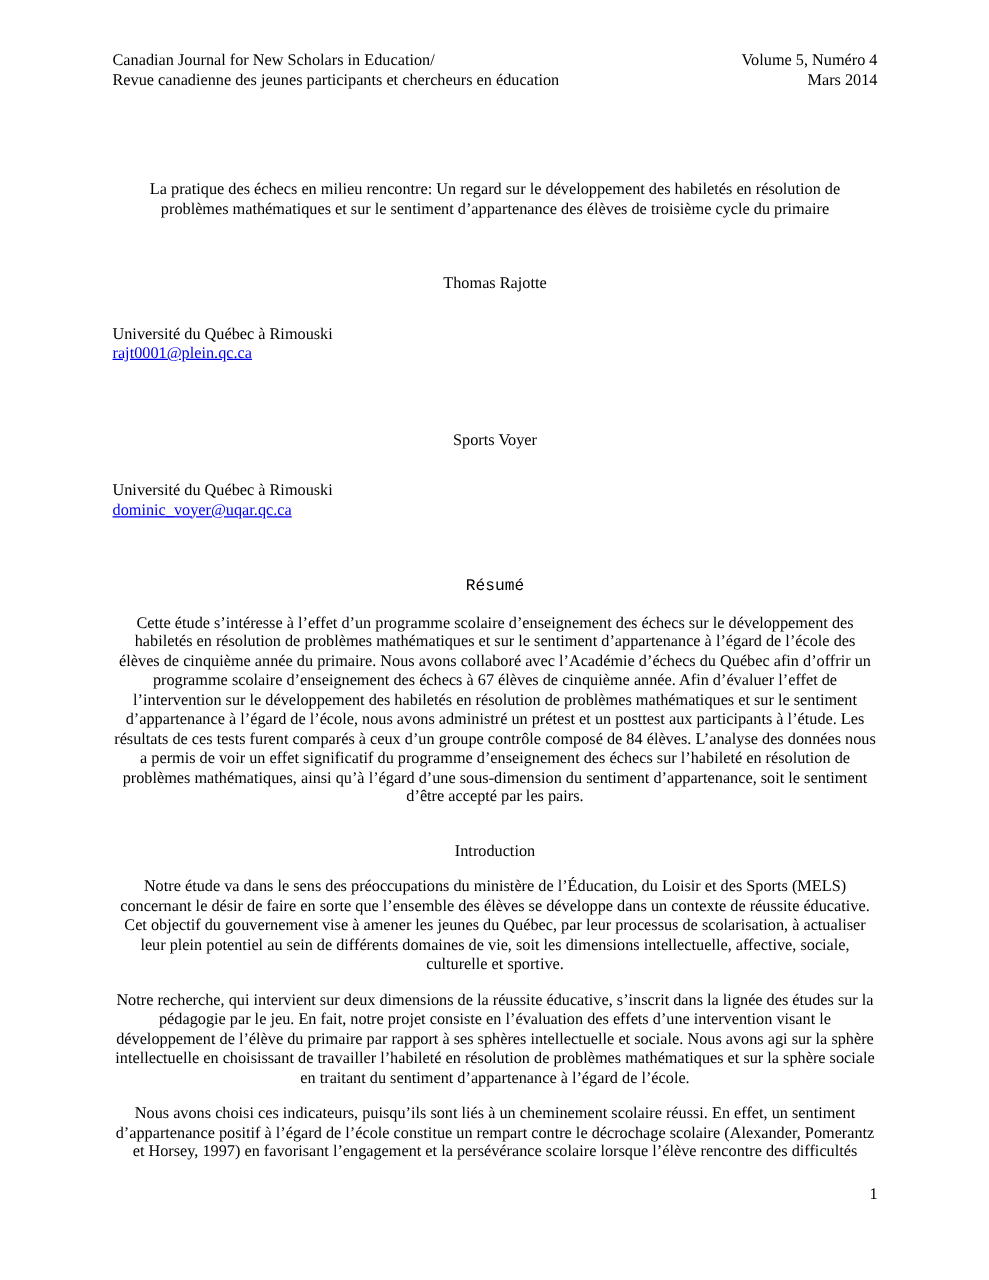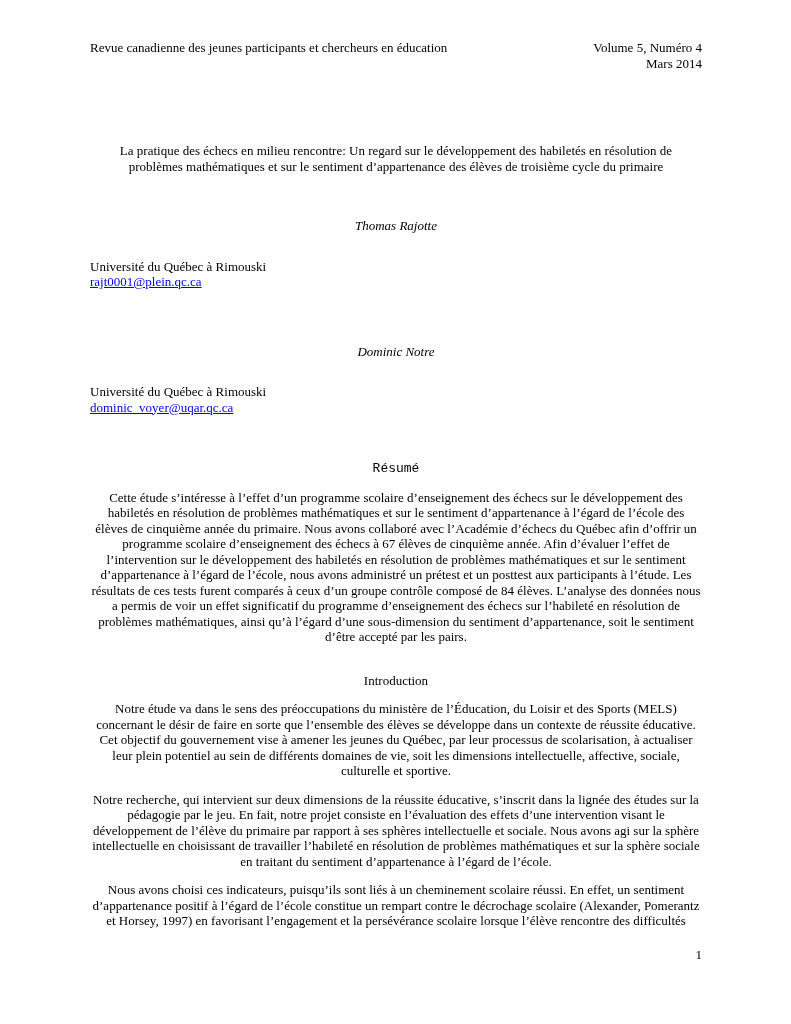--- a/index.html
+++ b/index.html
@@ -33,21 +33,20 @@
     text-align: right;
   }
   .title {
     margin-top: 72px;
     text-align: center;
     padding: 0 4px;
   }
   .author-name {
     margin-top: 44px;
     text-align: center;
-    font-style: italic;
   }
   .affiliation-block {
     margin-top: 25px;
   }
   .affiliation-block .email a {
     color: #0000ee;
     text-decoration: underline;
   }
   .author-name.second {
     margin-top: 54px;
@@ -77,40 +76,41 @@
     text-align: right;
   }
 </style>
 </head>
 <body>
 
 <div class="page">
 
   <div class="header">
     <div class="header-left">
+      <div>Canadian Journal for New Scholars in Education/</div>
       <div>Revue canadienne des jeunes participants et chercheurs en éducation</div>
     </div>
     <div class="header-right">
       <div>Volume 5, Numéro 4</div>
       <div>Mars 2014</div>
     </div>
   </div>
 
   <div class="title">La pratique des échecs en milieu rencontre: Un regard sur le développement des habiletés en résolution de problèmes mathématiques et sur le sentiment d’appartenance des élèves de troisième cycle du primaire</div>
 
   <div class="author-name">Thomas Rajotte</div>
 
   <div class="affiliation-block">
     <div>Université du Québec à Rimouski</div>
     <div class="email">
       <a href="#">rajt0001@plein.qc.ca</a>
     </div>
   </div>
 
-  <div class="author-name second">Dominic Notre</div>
+  <div class="author-name second">Sports Voyer</div>
 
   <div class="affiliation-block">
     <div>Université du Québec à Rimouski</div>
     <div class="email">
       <a href="#">dominic_voyer@uqar.qc.ca</a>
     </div>
   </div>
 
   <div class="section-heading heading-resume">Résumé</div>
 

